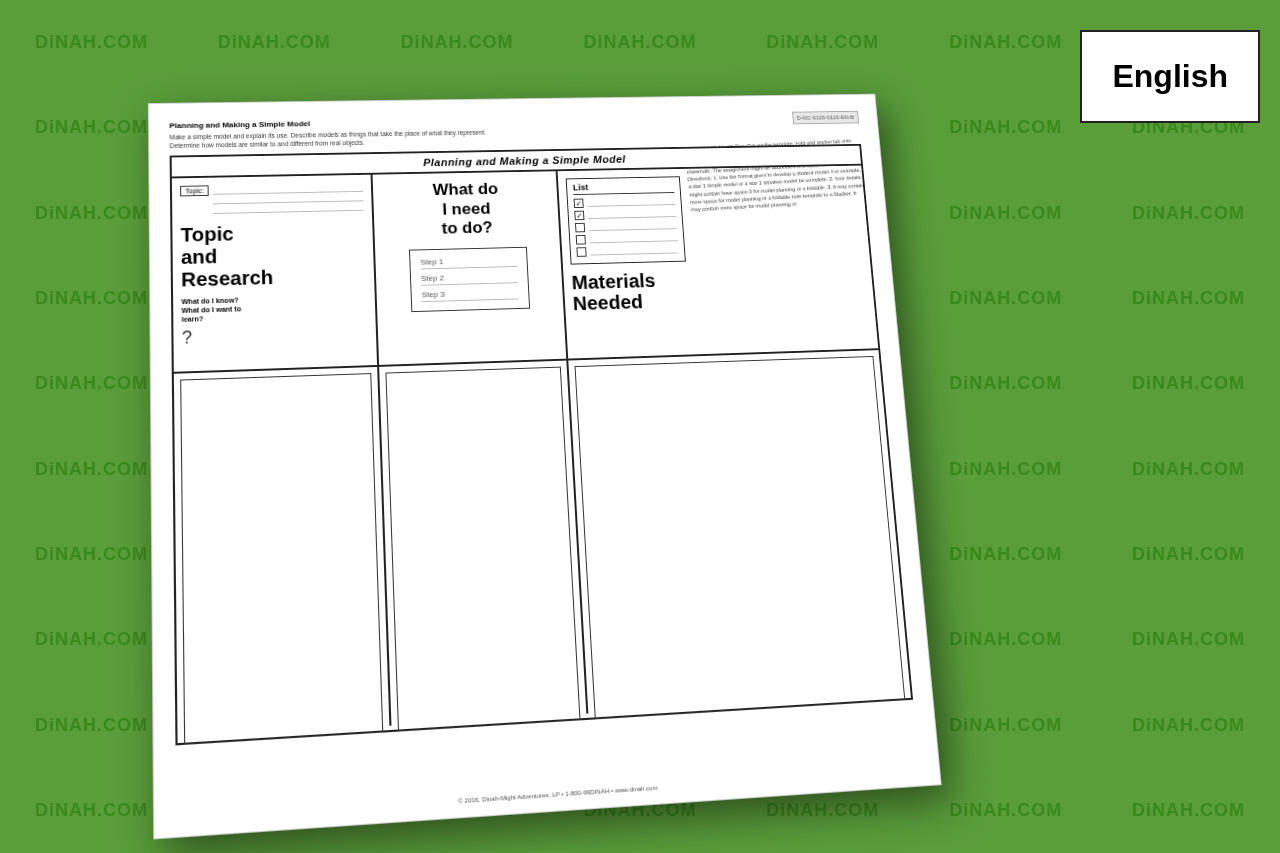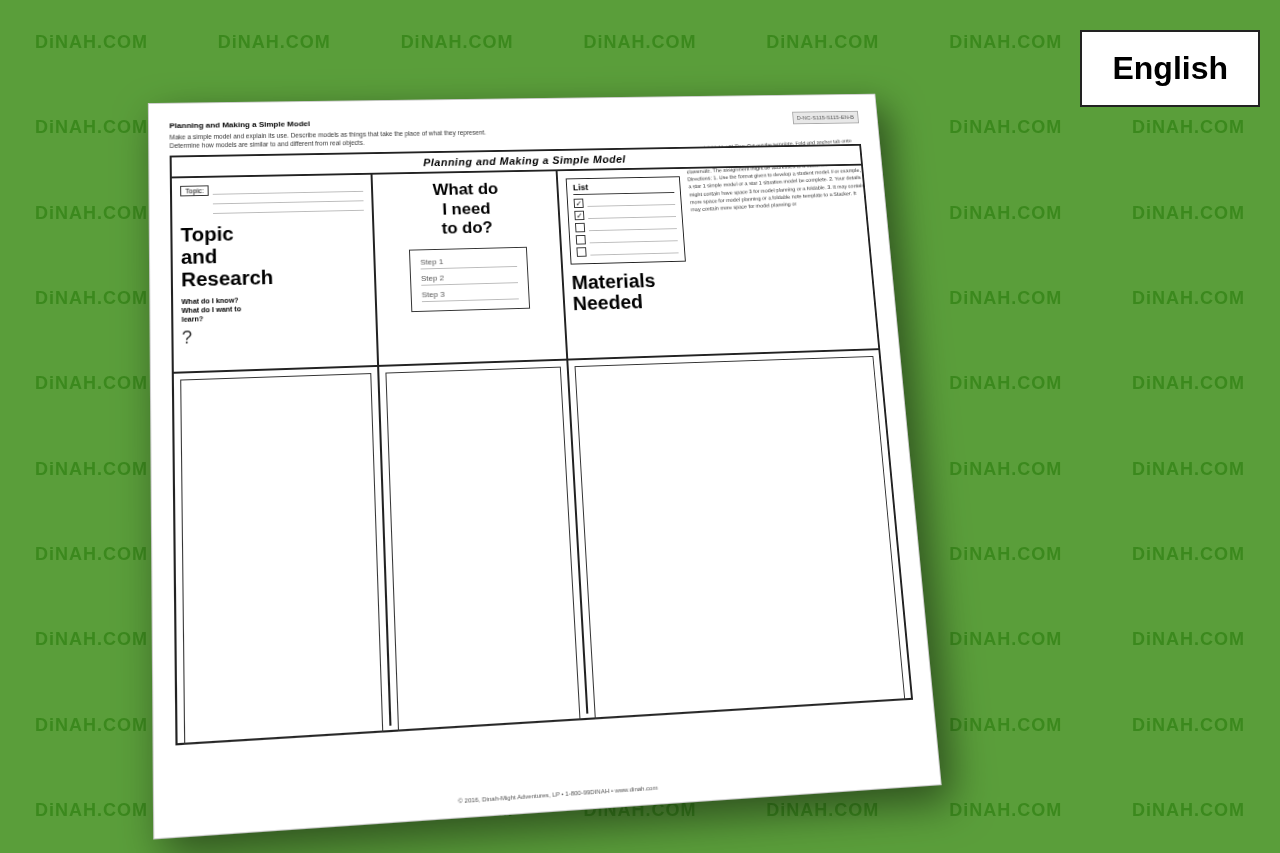--- a/index.html
+++ b/index.html
@@ -43,21 +43,21 @@
       white-space: nowrap;
     }
 
     
     .english-btn {
       position: absolute;
       top: 30px;
       right: 20px;
       background: white;
       border: 2.5px solid #222;
-      padding: 18px 30px;
+      padding: 26px 30px;
       font-size: 32px;
       font-weight: bold;
       font-family: Arial, sans-serif;
       z-index: 10;
       cursor: pointer;
     }
 
     
     .document-container {
       position: absolute;

